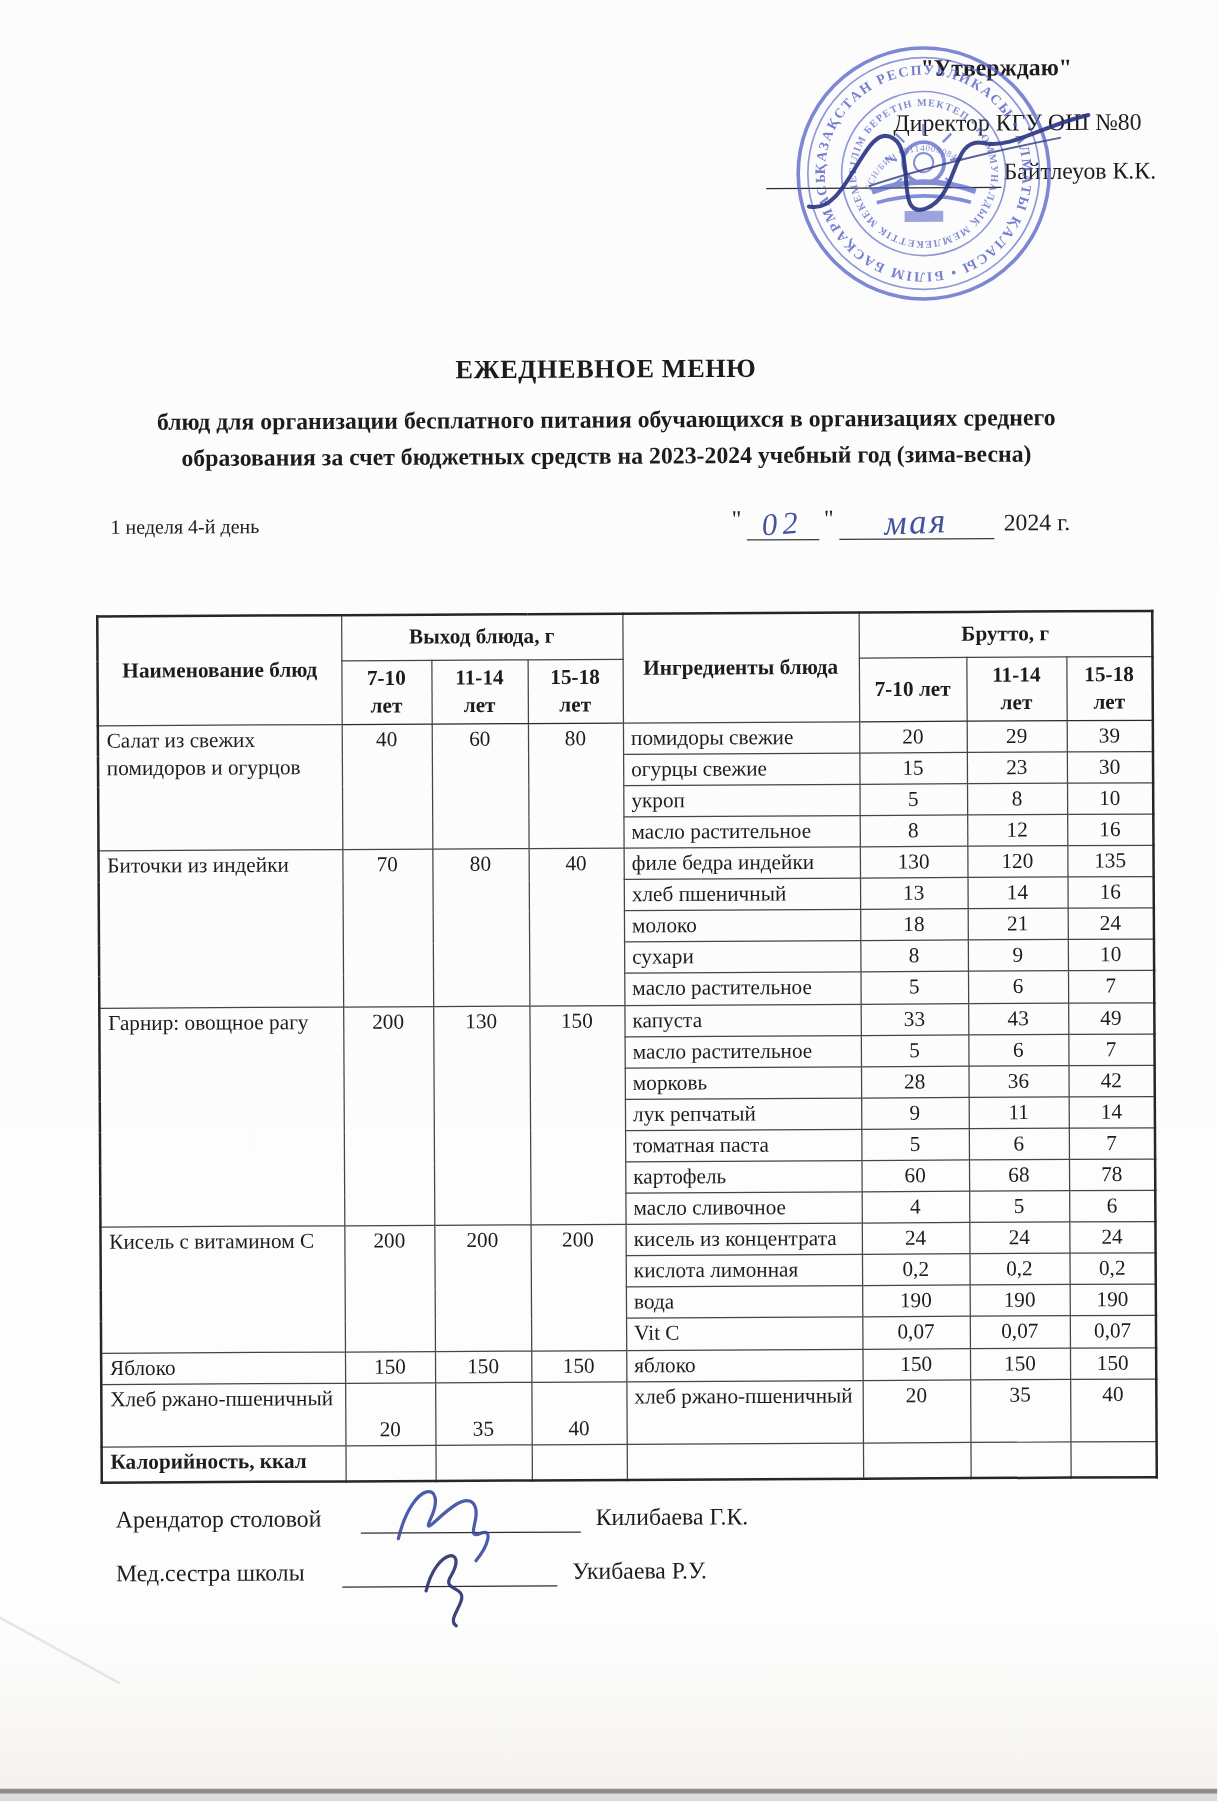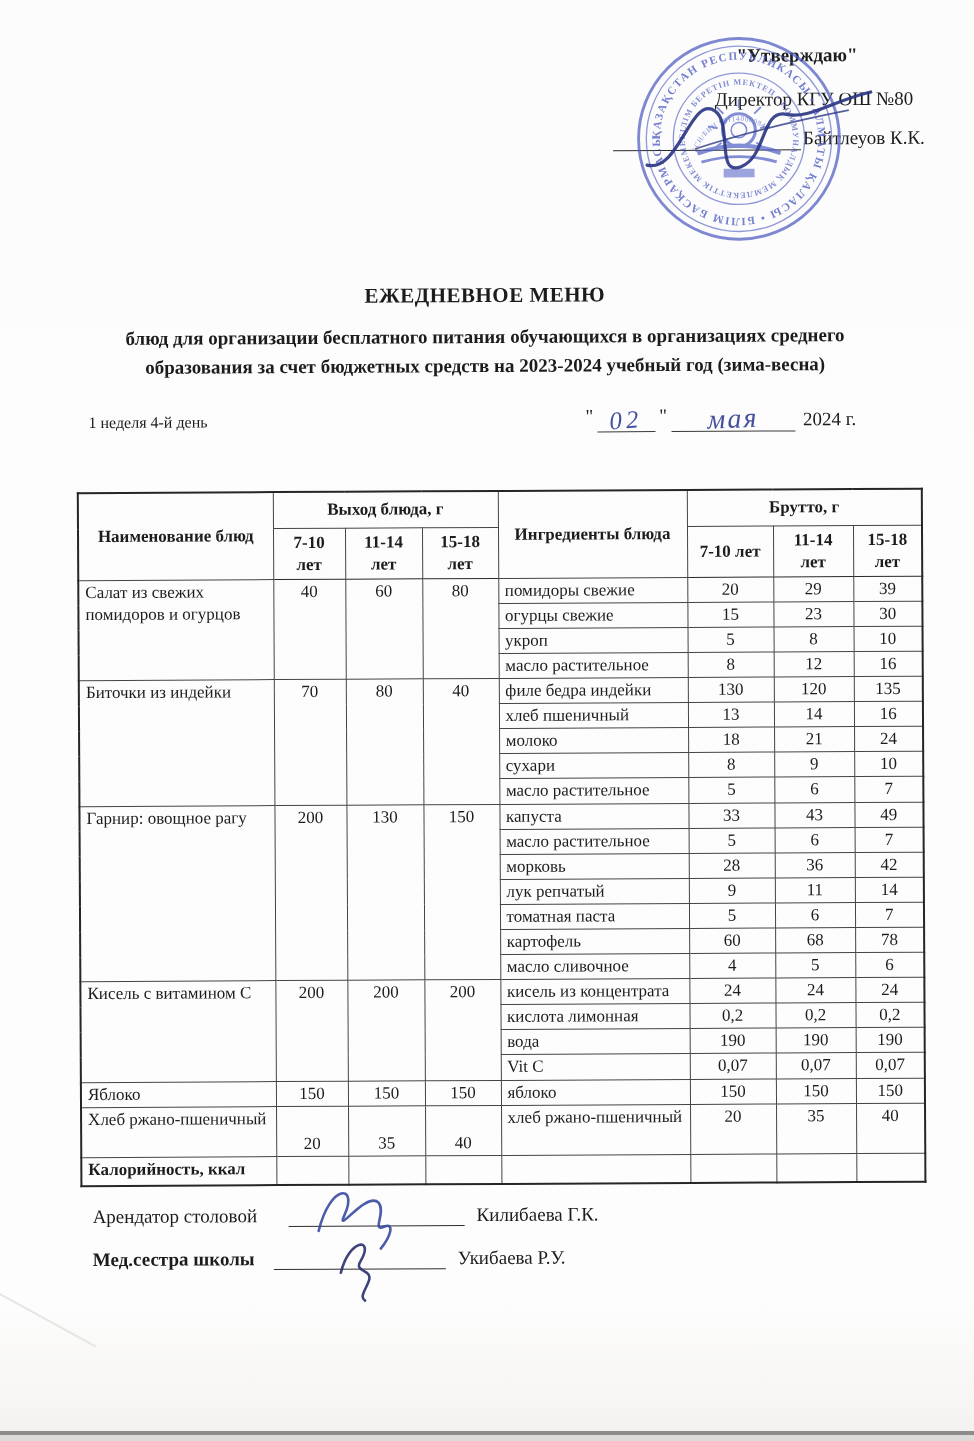--- a/index.html
+++ b/index.html
@@ -51,21 +51,21 @@
   tr.bread { height:50px; }
   .va-b { vertical-align:bottom !important; }
   .va-t { vertical-align:top !important; }
   tr.cal { height:29px; }
   tr.cal td.dish { font-weight:bold; }
 
   
   .sig-row { position:absolute; display:flex; align-items:flex-end; font-size:19px; }
   .sig-row-1 { left:90px; top:1203px; }
   .sig-row-2 { left:90px; top:1246px; }
-  .sig-role-1 { width:196px; } .sig-role-2 { width:181px;font-weight:bold; }
+  .sig-role-1 { width:196px; } .sig-role-2 { width:181px; }
   .sig-line-1 { width:176px; border-bottom:1.6px solid #2e2e2e; height:22px; margin-right:12px; }
   .sig-line-2 { width:172px; border-bottom:1.6px solid #2e2e2e; height:22px; margin-right:12px; }
   .sig-ink-svg { position:absolute; left:280px; top:1176px; width:210px; height:130px; z-index:2; pointer-events:none; }
 
   
   .edge-line  { position:absolute; left:0; right:0; bottom:6px; height:4px; background:#8d8c8a; }
   .edge-below { position:absolute; left:0; right:0; bottom:0;   height:6px; background:#dcdbd9; }
   .fold-line  { position:absolute; left:-18px; top:1315px; width:118px; height:2px; background:#e6e5e3; transform:rotate(29deg); }
 </style>
 </head>

